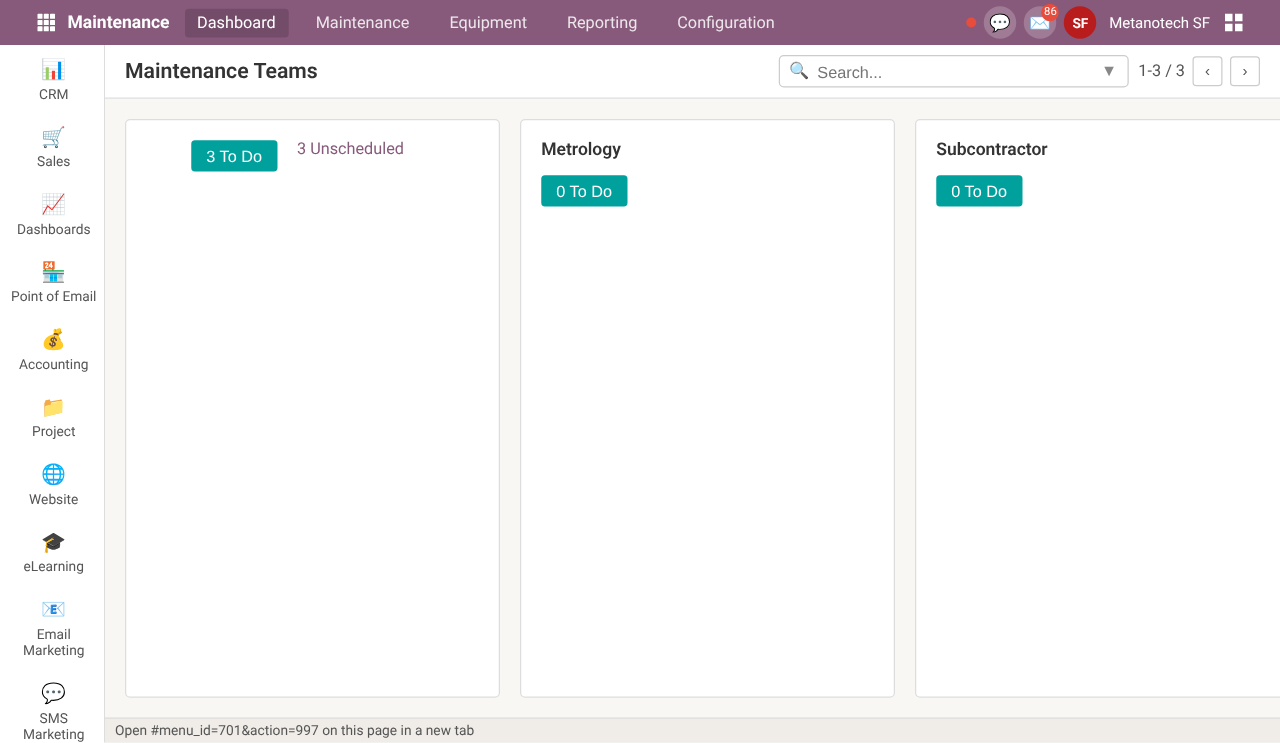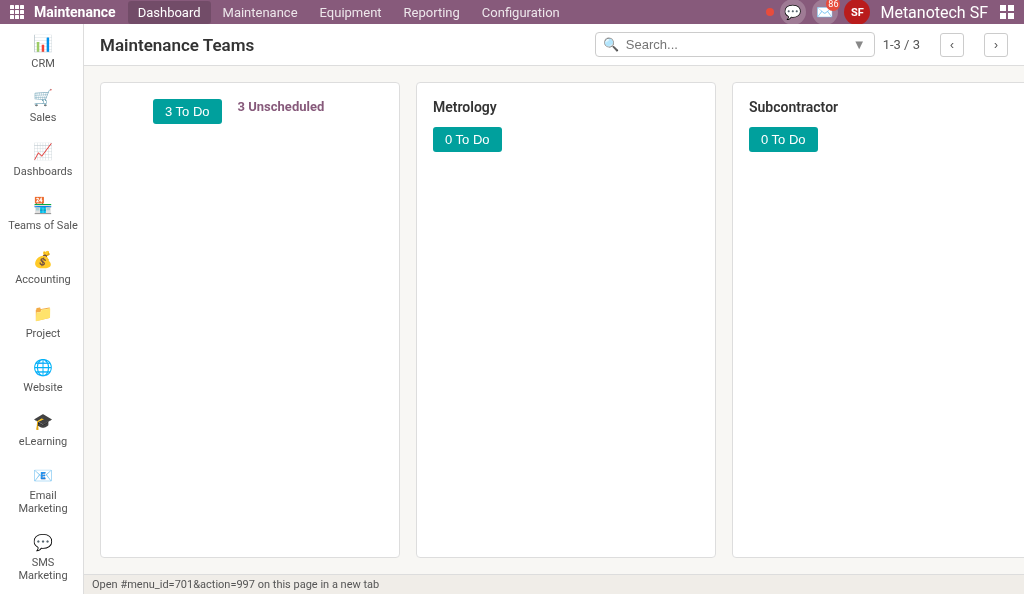--- a/index.html
+++ b/index.html
@@ -3,34 +3,34 @@
   <meta charset="utf-8">
   <style>
     * { margin: 0; padding: 0; box-sizing: border-box; }
     body { font-family: -apple-system, BlinkMacSystemFont, 'Segoe UI', Roboto, sans-serif; font-size: 13px; background: #f0ede8; display: flex; flex-direction: column; height: 594px; overflow: hidden; }
 
     
     .top-nav {
       background: #875a7b;
       display: flex;
       align-items: center;
-      height: 24px;
-      padding: 0 4px;
+      height: 36px;
+      padding: 0 24px;
       gap: 4px;
       flex-shrink: 0;
     }
     .top-nav .brand {
       color: white;
       font-weight: bold;
       font-size: 14px;
       margin-right: 8px;
     }
     .top-nav .nav-items {
       display: flex;
-      gap: 2px;
+      gap: 12px;
       flex: 1;
     }
     .top-nav .nav-item {
       color: rgba(255,255,255,0.85);
       padding: 4px 10px;
       border-radius: 3px;
       cursor: pointer;
       font-size: 13px;
     }
     .top-nav .nav-item:hover, .top-nav .nav-item.active {
@@ -66,21 +66,21 @@
       color: white;
       width: 26px; height: 26px;
       border-radius: 50%;
       display: flex; align-items: center; justify-content: center;
       font-size: 11px;
       font-weight: bold;
       cursor: pointer;
     }
     .top-nav .company-name {
       color: white;
-      font-size: 16px;
+      font-size: 12px;
       margin-left: 4px;
     }
     .top-nav .grid-icon {
       width: 26px; height: 26px;
       display: flex; align-items: center; justify-content: center;
       cursor: pointer;
       color: white;
     }
 
     
@@ -162,21 +162,21 @@
       font-size: 13px;
       flex: 1;
       color: #0369a1;
     }
     .search-icon { color: #888; margin-right: 6px; }
     .dropdown-arrow { color: #888; cursor: pointer; }
 
     .pagination {
       display: flex;
       align-items: center;
-      gap: 20px;
+      gap: 6px;
       color: #555;
       font-size: 13px;
     }
     .pag-btn {
       width: 24px; height: 24px;
       border: 1px solid #ccc;
       background: white;
       border-radius: 3px;
       cursor: pointer;
       display: flex; align-items: center; justify-content: center;
@@ -216,21 +216,20 @@
       padding: 5px 12px;
       font-size: 13px;
       cursor: pointer;
       margin-right: 8px;
     }
     .link-unscheduled {
       color: #875a7b;
       text-decoration: none;
       font-size: 13px;
       cursor: pointer;
-      font-weight: bold;
     }
 
     
     .status-bar {
       background: #f0ede8;
       border-top: 1px solid #ddd;
       padding: 3px 8px;
       font-size: 11px;
       color: #555;
       flex-shrink: 0;
@@ -301,21 +300,21 @@
     <div class="sidebar-item">
       <div class="sidebar-icon">🛒</div>
       <span>Sales</span>
     </div>
     <div class="sidebar-item">
       <div class="sidebar-icon">📈</div>
       <span>Dashboards</span>
     </div>
     <div class="sidebar-item">
       <div class="sidebar-icon">🏪</div>
-      <span>Teams of Sale</span>
+      <span>Point of Email</span>
     </div>
     <div class="sidebar-item">
       <div class="sidebar-icon">💰</div>
       <span>Accounting</span>
     </div>
     <div class="sidebar-item">
       <div class="sidebar-icon">📁</div>
       <span>Project</span>
     </div>
     <div class="sidebar-item">

